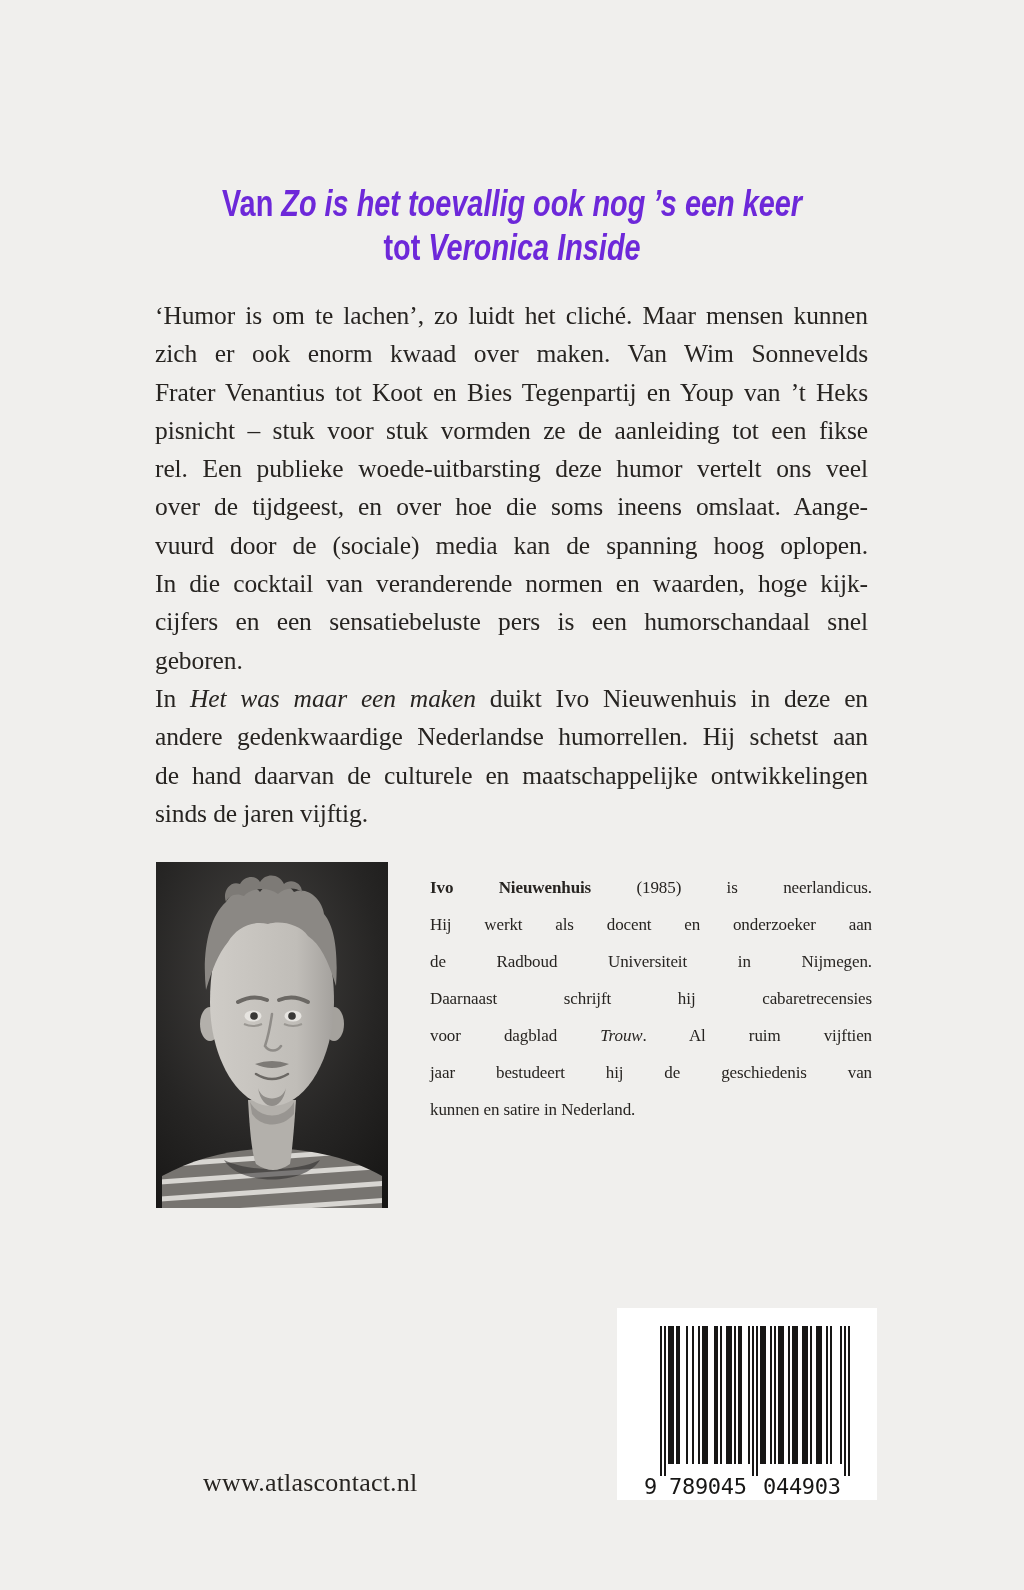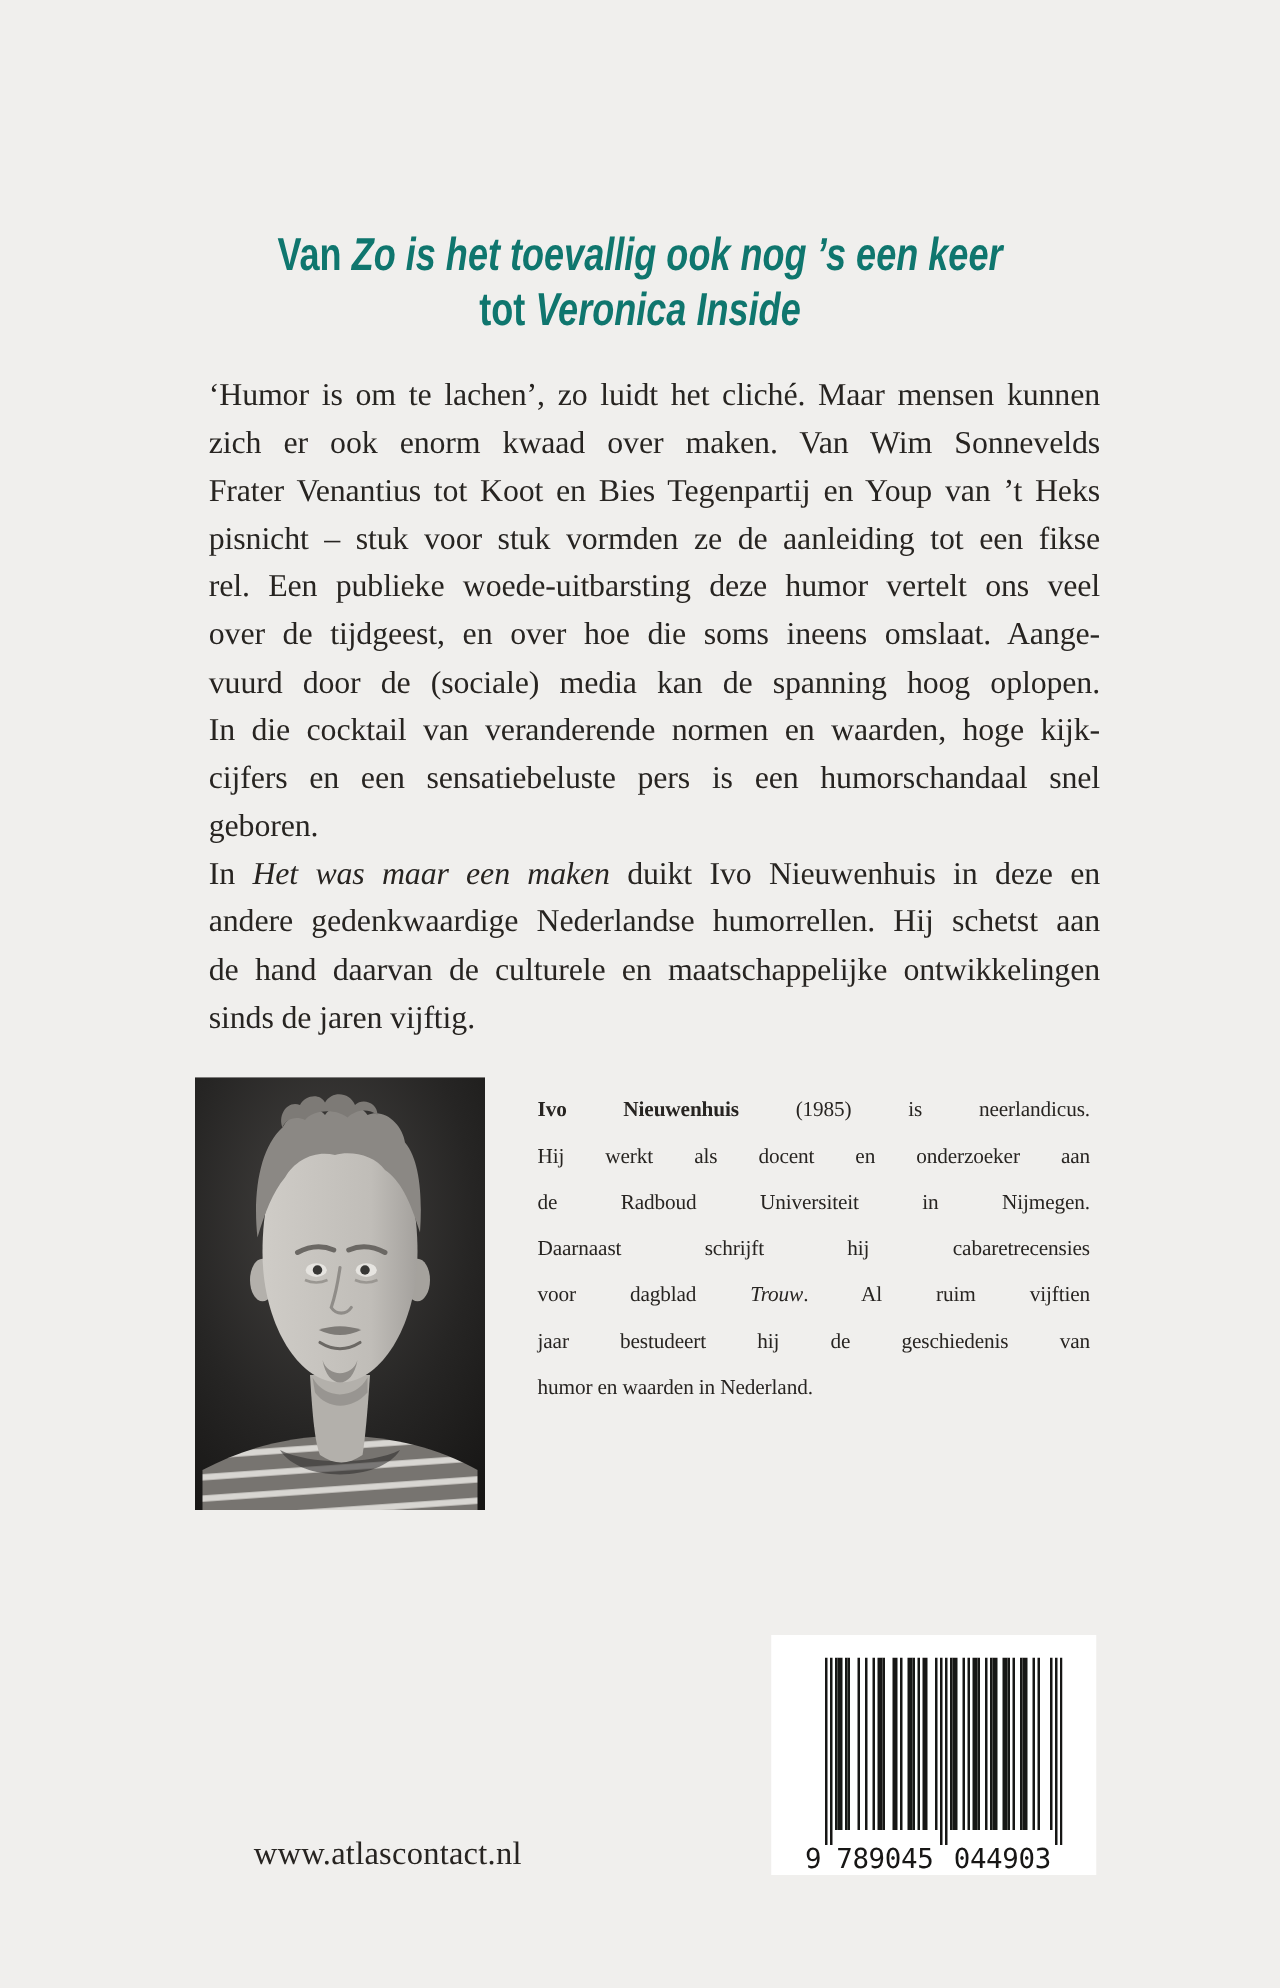--- a/index.html
+++ b/index.html
@@ -26,21 +26,20 @@
     text-align:center !important;
     text-align-last:center !important;
     white-space:nowrap;
   }
 
   
   .blurb{
     position:absolute;left:155px;top:297px;width:713px;
     font-size:25.5px;line-height:38.3px;
     letter-spacing:-0.1px;
-    margin-left:12px;
   }
   
   .bio{
     position:absolute;left:430px;top:869px;width:442px;
     font-size:17px;line-height:37px;
     letter-spacing:-0.1px;
   }
   .line-just{text-align:justify;text-align-last:justify;}
   .line-last{text-align:right;text-align-last:left;}
   .seg-italic{font-style:italic;}
@@ -67,21 +66,21 @@
     font-size:26px;line-height:30px;
     letter-spacing:0.2px;
     margin-left:45px;
   }
 </style>
 </head>
 <body>
 
 <div class="cover">
 
-  <div class="tagline" style="color: #0f766e;">
+  <div class="tagline" style="color: #6d28d9;">
       <div class="line line-last"><span>Van </span><span class="seg-italic">Zo is het toevallig ook nog ’s een keer</span></div>
       <div class="line line-last"><span>tot </span><span class="seg-italic">Veronica Inside</span></div>
     </div>
 
   <div class="blurb">
       <div class="line line-just"><span>‘Humor is om te lachen’, zo luidt het cliché. Maar mensen kunnen</span></div>
       <div class="line line-just"><span>zich er ook enorm kwaad over maken. Van Wim Sonnevelds</span></div>
       <div class="line line-just"><span>Frater Venantius tot Koot en Bies Tegenpartij en Youp van ’t Heks</span></div>
       <div class="line line-just"><span>pisnicht – stuk voor stuk vormden ze de aanleiding tot een fikse</span></div>
       <div class="line line-just"><span>rel. Een publieke woede-uitbarsting deze humor vertelt ons veel</span></div>
@@ -150,21 +149,21 @@
     </svg>
   </div>
 
   <div class="bio">
       <div class="line line-just"><span class="seg-bold">Ivo Nieuwenhuis</span><span> (1985) is neerlandicus.</span></div>
       <div class="line line-just"><span>Hij werkt als docent en onderzoeker aan</span></div>
       <div class="line line-just"><span>de Radboud Universiteit in Nijmegen.</span></div>
       <div class="line line-just"><span>Daarnaast schrijft hij cabaretrecensies</span></div>
       <div class="line line-just"><span>voor dagblad </span><span class="seg-italic">Trouw</span><span>. Al ruim vijftien</span></div>
       <div class="line line-just"><span>jaar bestudeert hij de geschiedenis van</span></div>
-      <div class="line line-last"><span>humor en waarden in Nederland.</span></div>
+      <div class="line line-last"><span>kunnen en satire in Nederland.</span></div>
     </div>
 
   <div class="barcode-box">
     <svg id="ean-svg" width="206" height="172" viewBox="0 0 206 172" xmlns="http://www.w3.org/2000/svg">
         <rect x="16" y="0" width="2" height="150" fill="#171615"></rect>
         <rect x="20" y="0" width="2" height="150" fill="#171615"></rect>
         <rect x="24" y="0" width="2" height="138" fill="#171615"></rect>
         <rect x="26" y="0" width="2" height="138" fill="#171615"></rect>
         <rect x="28" y="0" width="2" height="138" fill="#171615"></rect>
         <rect x="32" y="0" width="2" height="138" fill="#171615"></rect>

